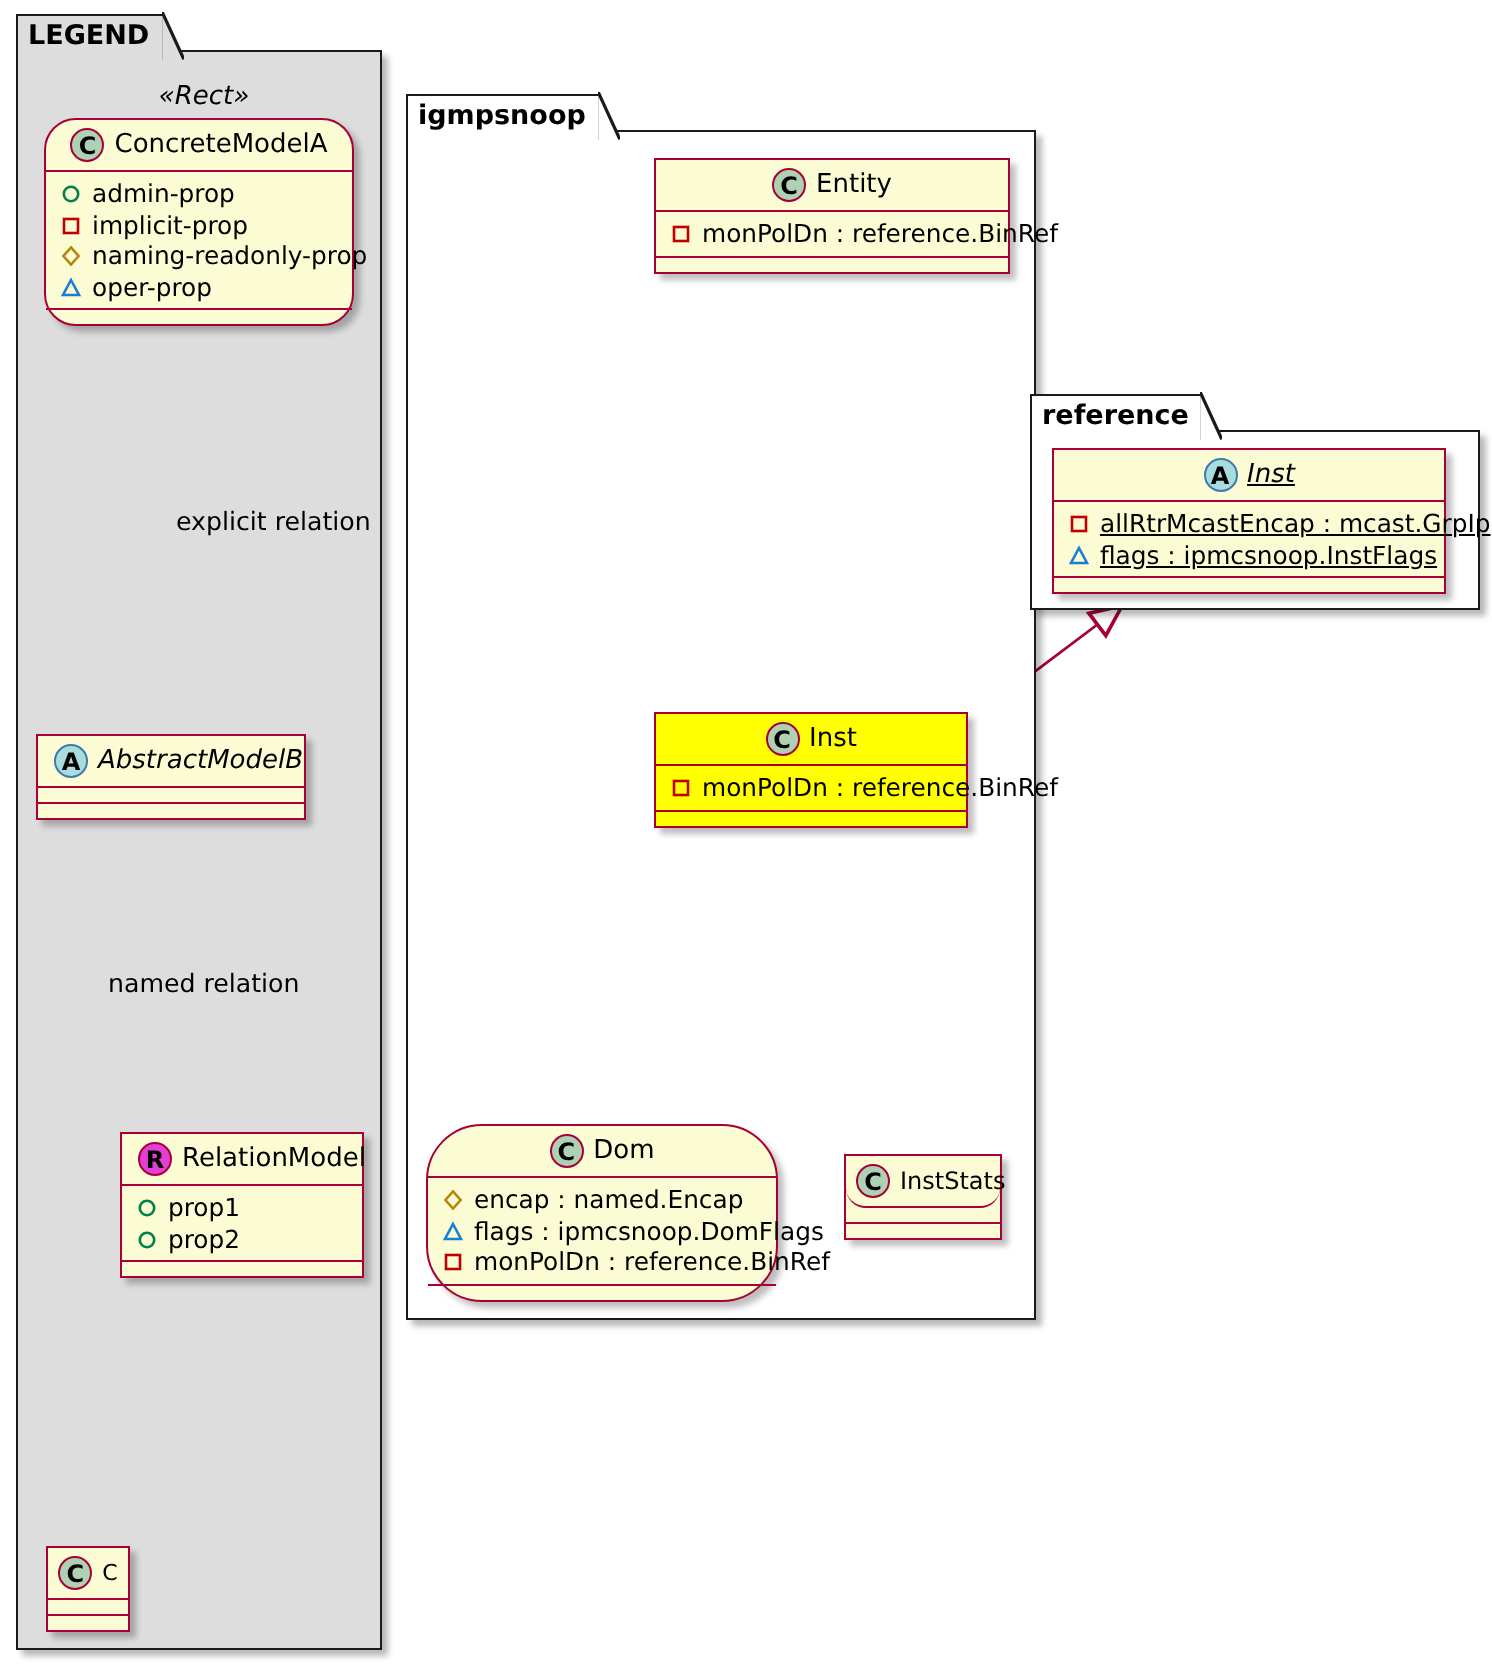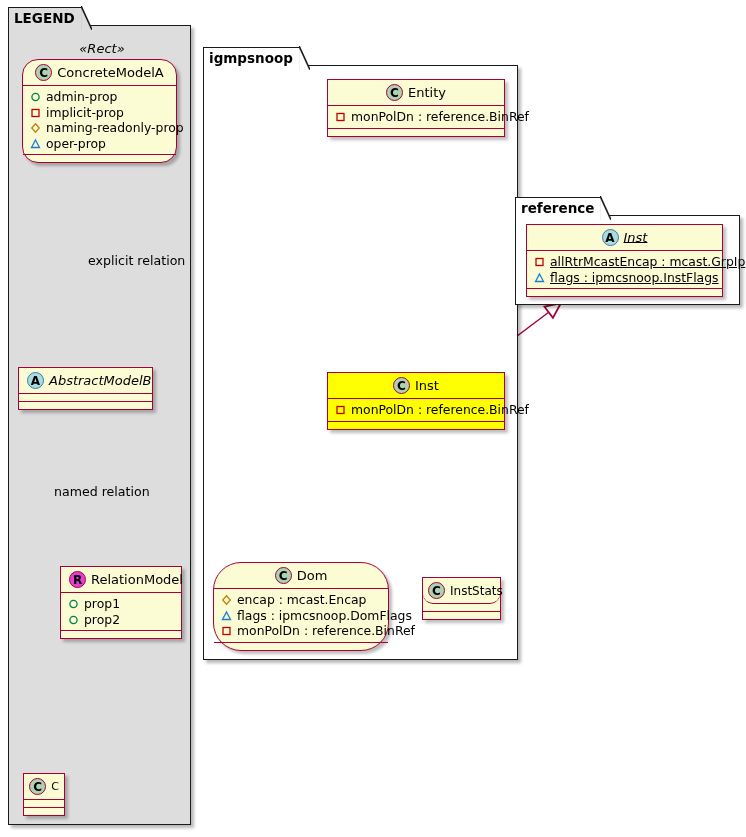--- a/index.html
+++ b/index.html
@@ -286,21 +286,21 @@
           <svg width="13" height="13" viewBox="0 0 13 13">
               <rect x="3" y="3.5" width="7" height="7" fill="none" stroke="#c00000" stroke-width="1.3"></rect>
             </svg>
         </span>
         <span>monPolDn : reference.BinRef</span>
       </div>
     </div>
     <div class="cls-foot"></div>
   </div>
 
-  <div class="cls hl" style="left:327px; top:372px; width:178px;">
+  <div class="cls hl" style="left:327px; top:356px; width:157px;">
     <div class="cls-head">
       <span class="cls-badge badge-C">C</span><span class="cls-title">Inst</span>
     </div>
     <div class="cls-attrs">
       <div class="attr">
         <span class="mk">
           <svg width="13" height="13" viewBox="0 0 13 13">
               <rect x="3" y="3.5" width="7" height="7" fill="none" stroke="#c00000" stroke-width="1.3"></rect>
             </svg>
         </span>
@@ -314,21 +314,21 @@
     <div class="cls-head">
       <span class="cls-badge badge-C">C</span><span class="cls-title">Dom</span>
     </div>
     <div class="cls-attrs">
       <div class="attr">
         <span class="mk">
           <svg width="13" height="13" viewBox="0 0 13 13">
               <path d="M6.5,2.7 L10.3,7 L6.5,11.3 L2.7,7 Z" fill="none" stroke="#b8860b" stroke-width="1.3"></path>
             </svg>
         </span>
-        <span>encap : mcast.Encap</span>
+        <span>encap : named.Encap</span>
       </div>
       <div class="attr">
         <span class="mk">
           <svg width="13" height="13" viewBox="0 0 13 13">
               <path d="M6.5,3 L10.5,10.5 L2.5,10.5 Z" fill="none" stroke="#1a7fd4" stroke-width="1.3"></path>
             </svg>
         </span>
         <span>flags : ipmcsnoop.DomFlags</span>
       </div>
       <div class="attr">

